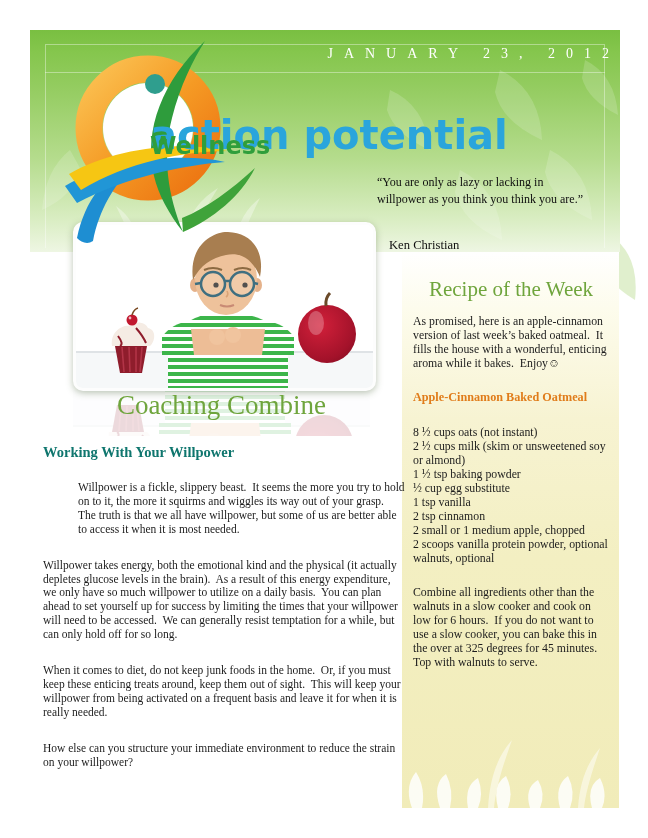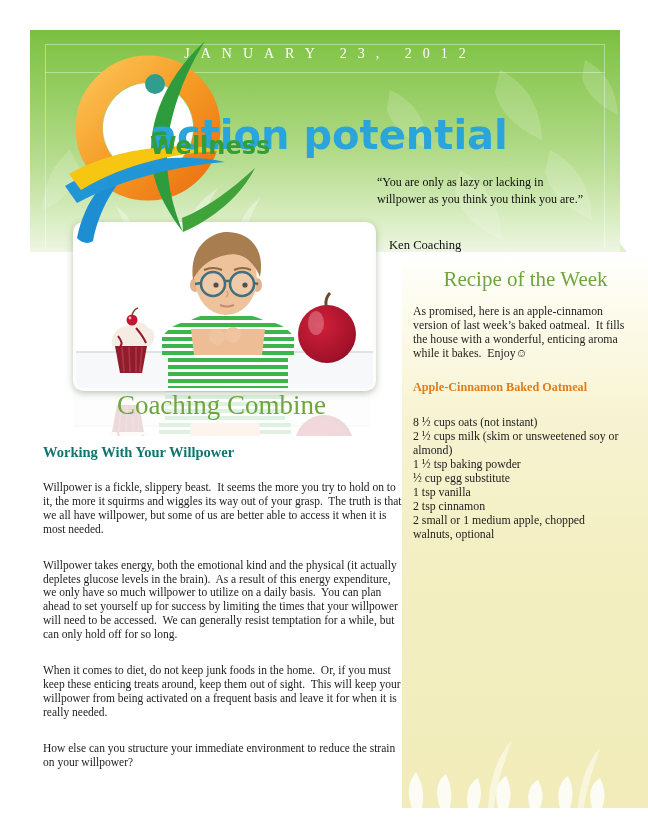--- a/index.html
+++ b/index.html
@@ -5,21 +5,21 @@
   html,body{margin:0;padding:0;background:#ffffff;}
   .page{position:relative;width:648px;height:838px;background:#fff;overflow:hidden;
         font-family:"Liberation Serif",serif;color:#1c1c1c;}
 
   
   .banner{position:absolute;left:30px;top:30px;width:590px;height:222px;
           background:linear-gradient(180deg,#79bf41 0%,#85c64d 10%,#96cd63 28%,#b5dc8d 58%,#d9edc2 85%,#eef6e3 100%);}
   .banner-frame{position:absolute;left:15px;right:15px;top:14px;bottom:4px;
           border:1px solid rgba(255,255,255,.38);border-bottom:none;pointer-events:none;}
   .banner-dateline{position:absolute;left:15px;right:15px;top:42px;height:1px;background:rgba(255,255,255,.38);}
-  .date{position:absolute;left:0;right:0;top:16px;text-align:center;color:#ffffff;
+  .date{position:absolute;left:0;right:0;top:16px;text-align:right;color:#ffffff;
         font-size:14px;letter-spacing:11px;padding-left:11px;font-family:"Liberation Serif",serif;}
   .banner-decor{position:absolute;left:0;top:0;width:590px;height:222px;}
   .logo-badge{position:absolute;left:55px;top:38px;width:250px;height:212px;z-index:3;}
   .logo-primary{position:absolute;left:150px;top:86px;width:392px;z-index:3;
         font-family:"DejaVu Sans",sans-serif;font-weight:bold;font-size:40px;line-height:1.05;
         color:#2aa5dc;letter-spacing:0px;margin-top:28px;}
   .logo-secondary{position:absolute;left:150px;top:132px;width:390px;z-index:3;
         font-family:"DejaVu Sans",sans-serif;font-weight:bold;font-size:24px;color:#2f9e3b;}
 
   .pale-leaves{position:absolute;left:450px;top:220px;width:198px;height:88px;z-index:0;}
@@ -39,26 +39,26 @@
   .reflection svg{transform:scaleY(-1);display:block;}
   .reflection-fade{position:absolute;left:60px;top:388px;width:330px;height:52px;z-index:1;
          background:linear-gradient(180deg,rgba(255,255,255,.45) 0%,#ffffff 88%);}
 
   
   .coaching-title{position:absolute;left:73px;top:390px;width:297px;z-index:2;text-align:center;
          font-size:27px;color:#6fa53d;}
   .coaching-col{position:absolute;left:43px;top:444px;width:362px;z-index:2;}
   .coaching-heading{font-size:14.5px;font-weight:bold;color:#0f766e;margin:0;}
   .coaching-col p{margin:22px 0 0 0;font-size:11.5px;line-height:13.9px;white-space:pre-wrap;}
-  .coaching-col p:first-of-type{margin-top:20px;}
-
-  
-  .panel{position:absolute;left:402px;top:252px;width:246px;height:556px;z-index:1;
+  .coaching-col p:first-of-type{margin-top:20px;margin-left:35px;}
+
+  
+  .panel{position:absolute;left:402px;top:252px;width:217px;height:556px;z-index:1;
          background:linear-gradient(180deg,#ffffff 0%,#fdfced 10%,#f7f3d2 30%,#f3efc2 55%,#f1ecb9 100%);
-         box-sizing:border-box;padding:14px 10px 0 11px;}
+         box-sizing:border-box;padding:24px 10px 0 11px;}
   .recipe-title{text-align:center;font-size:21px;line-height:26px;color:#6fa53d;}
   .recipe-intro{margin:12px 0 0 0;font-size:11.8px;line-height:14px;white-space:pre-wrap;}
   .recipe-dish{margin:20px 0 0 0;font-size:12.2px;line-height:15px;font-weight:bold;color:#e07c1a;}
   .ingredients{margin:20px 0 0 0;padding:0;list-style:none;}
   .ingredients li{font-size:11.8px;line-height:14px;}
   .recipe-instructions{margin:20px 0 0 0;font-size:11.8px;line-height:14px;white-space:pre-wrap;}
   .panel-grass{position:absolute;left:0;bottom:0;width:217px;height:80px;}
 </style>
 </head>
 <body>
@@ -109,21 +109,21 @@
     <path d="M128,194 C158,181 186,158 200,130 C176,152 152,170 127,180 Z" fill="#3fa33a"></path>
     <path d="M22,200 C30,162 50,136 84,121 C59,146 44,172 38,203 C32,207 26,204 22,200 Z" fill="#1e8ed2"></path>
     <path d="M10,148 C54,122 126,114 170,124 C128,127 68,140 22,165 Z" fill="#2196d6"></path>
     <path d="M14,136 C58,110 128,102 172,113 C130,113 72,124 26,152 Z" fill="#f6c613"></path>
     <circle cx="100" cy="46" r="10" fill="#2f9e8e"></circle>
   </svg>
   <div class="logo-primary">action potential</div>
   <div class="logo-secondary">Wellness</div>
 
   <div class="quote">“You are only as lazy or lacking in willpower as you think you think you are.”</div>
-  <div class="quote-attr">Ken Coaching</div>
+  <div class="quote-attr">Ken Christian</div>
 
   <div class="reflection-fade"></div>
   <div class="photo">
     <svg viewBox="0 0 297 163" width="297" height="163">
       <defs>
         <radialGradient id="appleGrad" cx="0.38" cy="0.35" r="0.85">
           <stop offset="0" stop-color="#d2203a"></stop>
           <stop offset="0.7" stop-color="#a3122a"></stop>
           <stop offset="1" stop-color="#7e0d20"></stop>
         </radialGradient>
@@ -248,22 +248,24 @@
     <p class="recipe-intro">As promised, here is an apple-cinnamon version of last week’s baked oatmeal.  It fills the house with a wonderful, enticing aroma while it bakes.  Enjoy☺</p>
     <p class="recipe-dish">Apple-Cinnamon Baked Oatmeal</p>
     <ul class="ingredients">
       <li>8 ½ cups oats (not instant)</li>
       <li>2 ½ cups milk (skim or unsweetened soy or almond)</li>
       <li>1 ½ tsp baking powder</li>
       <li>½ cup egg substitute</li>
       <li>1 tsp vanilla</li>
       <li>2 tsp cinnamon</li>
       <li>2 small or 1 medium apple, chopped</li>
+      <li>2 scoops vanilla protein powder, optional</li>
       <li>walnuts, optional</li>
     </ul>
+    <p class="recipe-instructions">Combine all ingredients other than the walnuts in a slow cooker and cook on low for 6 hours.  If you do not want to use a slow cooker, you can bake this in the over at 325 degrees for 45 minutes.  Top with walnuts to serve.</p>
     <svg class="panel-grass" viewBox="0 0 217 80">
       <g fill="#ffffff" opacity="0.85">
         <path d="M10,80 Q2,58 14,44 Q24,60 20,80 Z"></path>
         <path d="M38,80 Q30,56 44,46 Q52,62 48,80 Z"></path>
         <path d="M66,80 Q62,58 76,50 Q82,66 76,80 Z"></path>
         <path d="M96,80 Q90,56 104,48 Q112,64 106,80 Z"></path>
         <path d="M128,80 Q122,60 136,52 Q144,66 138,80 Z"></path>
         <path d="M158,80 Q152,58 166,48 Q174,64 168,80 Z"></path>
         <path d="M190,80 Q184,58 198,50 Q206,66 200,80 Z"></path>
       </g>

